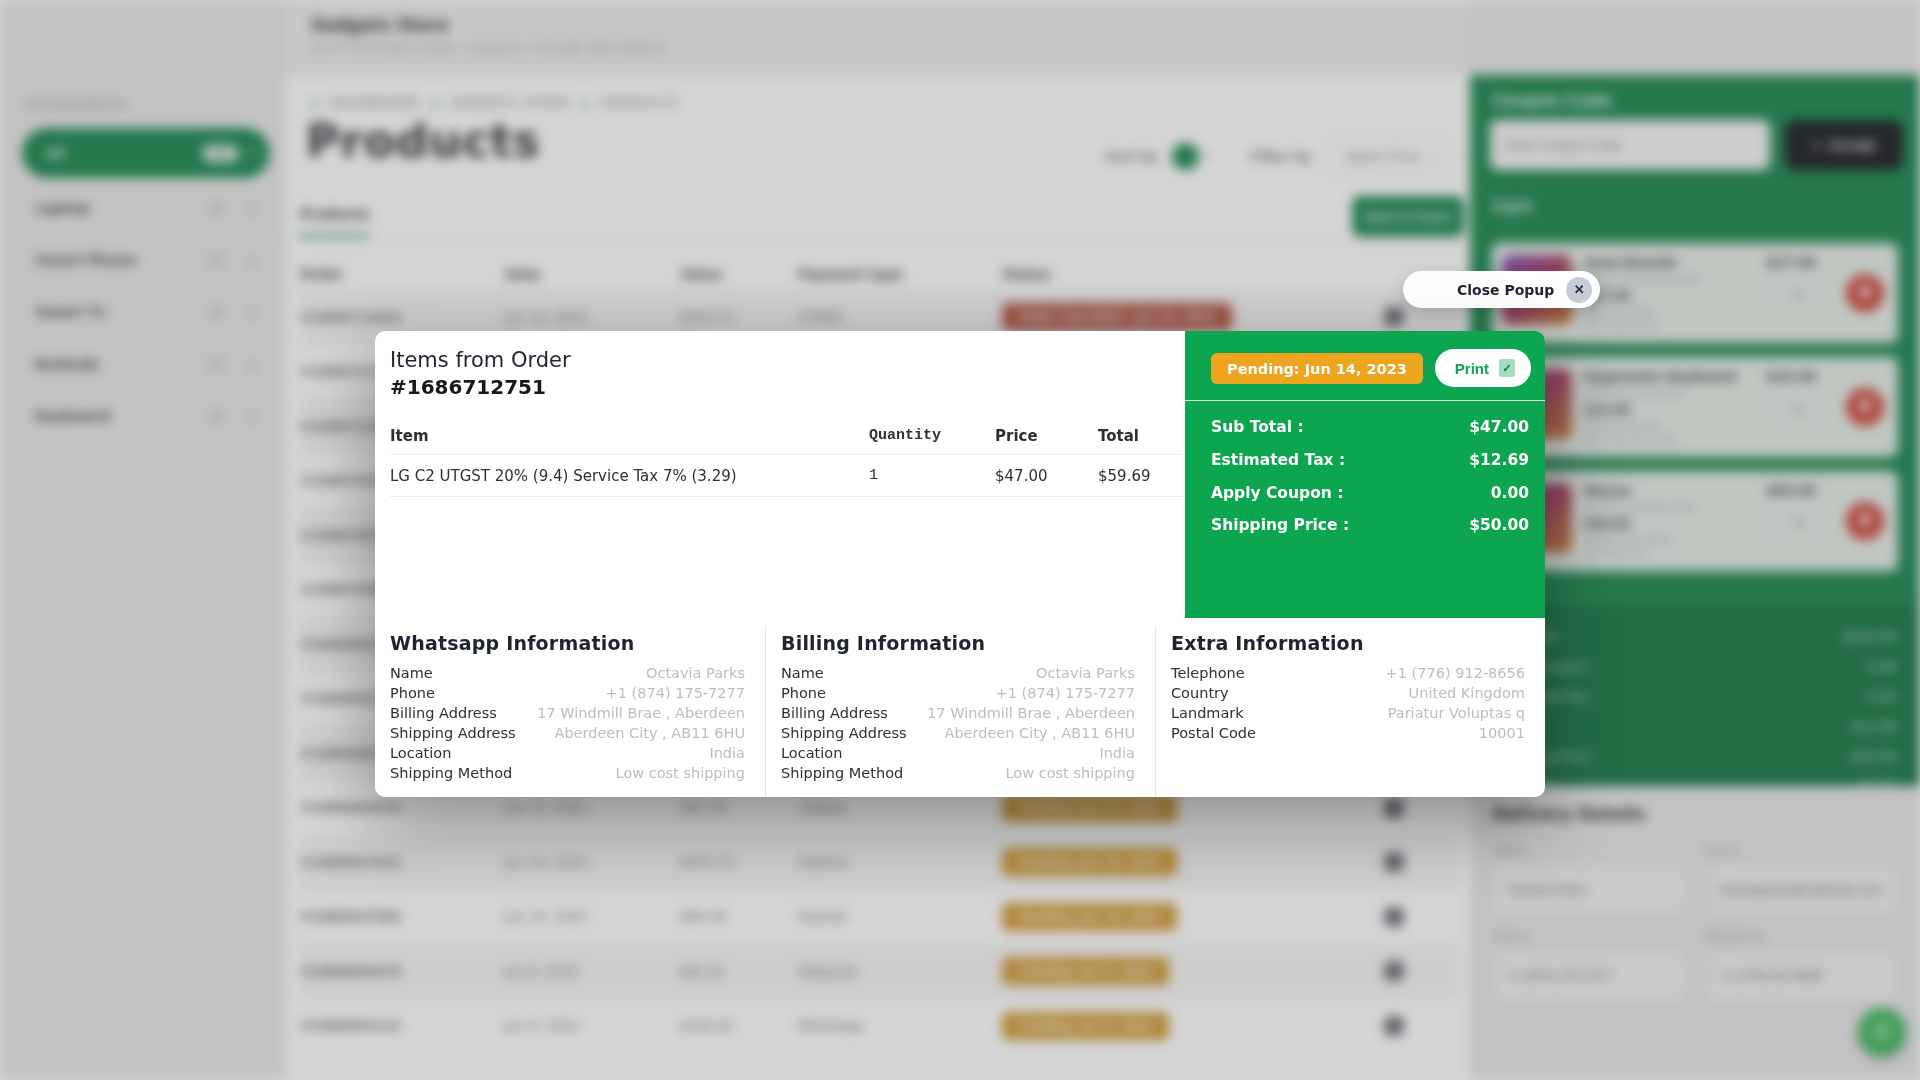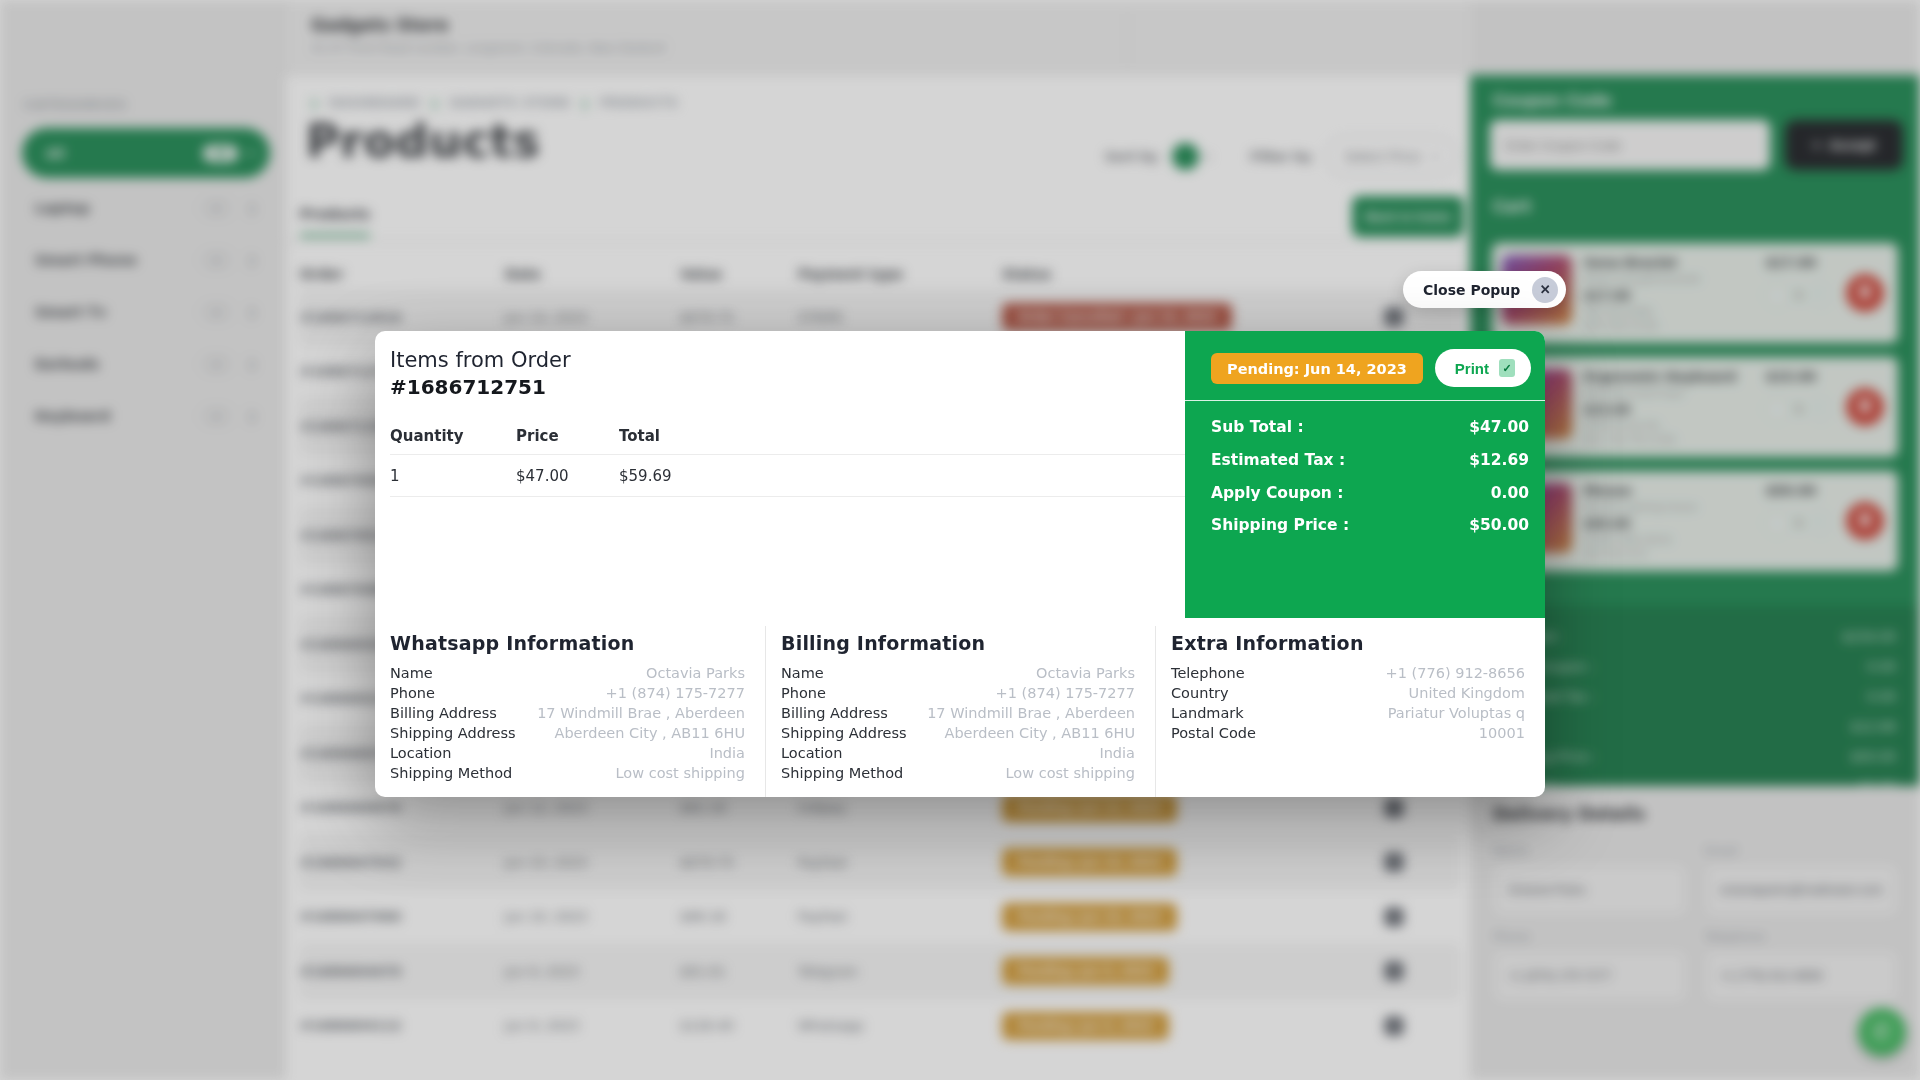--- a/index.html
+++ b/index.html
@@ -117,35 +117,35 @@
   .dd-lab { font-size:12px; color:#9aa0a8; margin-top:8px; }
   .dd-grid input { height:52px; border-radius:10px; border:1px solid #dfdfdf; background:#fafafa;
                    padding:0 14px; font-size:12.5px; color:#565b63; width:100%; }
   .wa-btn { left:388px; top:1008px; width:48px; height:48px; border-radius:50%; background:#2fbf53;
             border:none; color:#fff; font-size:24px; box-shadow:0 4px 10px rgba(0,0,0,.25); }
 
   
   .close-pill { left:1403px; top:271px; height:37px; z-index:10; background:#fff; border-radius:19px;
                 display:flex; align-items:center; gap:12px; padding:0 8px 0 20px;
                 box-shadow:0 6px 18px rgba(0,0,0,.18); }
-  .close-pill .txt { font-size:14px; font-weight:700; color:#1f2430; }
+  .close-pill .txt { font-size:14px; font-weight:700; color:#1f2430;margin-left:34px; }
   .close-x { width:26px; height:26px; border-radius:50%; background:#c7ccd9; border:none;
              color:#2b3140; font-size:13px; font-weight:700; line-height:26px; text-align:center; }
 
   .modal { left:375px; top:331px; width:1170px; height:466px; z-index:10; background:#fff;
            border-radius:10px; box-shadow:0 24px 70px rgba(0,0,0,.35); }
   .m-title { left:15px; top:17px; font-size:21px; color:#1f2430; }
   .m-oid { left:15px; top:44px; font-size:20px; font-weight:800; color:#15181d; }
   .m-table { left:15px; top:86px; width:795px; }
   .m-thead { display:flex; height:38px; align-items:center; border-bottom:1px solid #ececec;
              font-size:15px; font-weight:600; color:#2b2f36; }
   .m-trow { display:flex; height:42px; align-items:center; border-bottom:1px solid #ececec;
             font-size:15px; color:#2b2f36; }
   .mc-item { width:479px; }
-  .mc-qty { width:126px; }
+  .mc-qty { width:126px;font-family:Liberation Mono, monospace; }
   .mc-price { width:103px; }
   .mc-total { flex:1; }
 
   .m-green { left:810px; top:0; width:360px; height:287px; background:#0da650; border-top-right-radius:10px; }
   .m-badge { position:absolute; left:26px; top:22px; height:31px; background:#efa41f; border-radius:6px;
              color:#fff; font-size:14.5px; font-weight:600; display:flex; align-items:center; padding:0 16px; }
   .m-print { position:absolute; right:14px; top:18px; height:38px; background:#fff; border:none;
              border-radius:19px; color:#0da650; font-size:15px; font-weight:700;
              display:flex; align-items:center; gap:10px; padding:0 16px 0 20px; }
   .clip { width:16px; height:18px; background:#9fdfbd; border-radius:3px; color:#0a7a40;
@@ -588,27 +588,29 @@
     <span class="txt">Close Popup</span>
     <button class="close-x">✕</button>
   </div>
 
   <div class="abs modal">
     <div class="abs m-title">Items from Order</div>
     <div class="abs m-oid">#1686712751</div>
 
     <div class="abs m-table">
       <div class="m-thead">
+        <span class="mc-item">Item</span>
         <span class="mc-qty">Quantity</span>
         <span class="mc-price">Price</span>
         <span class="mc-total">Total</span>
       </div>
       <div>
 
           <div class="m-trow">
+            <span class="mc-item">LG C2 UTGST 20% (9.4) Service Tax 7% (3.29)</span>
             <span class="mc-qty">1</span>
             <span class="mc-price">$47.00</span>
             <span class="mc-total">$59.69</span>
           </div>
         </div>
     </div>
 
     <div class="abs m-green">
       <span class="m-badge">Pending: Jun 14, 2023</span>
       <button class="m-print">

